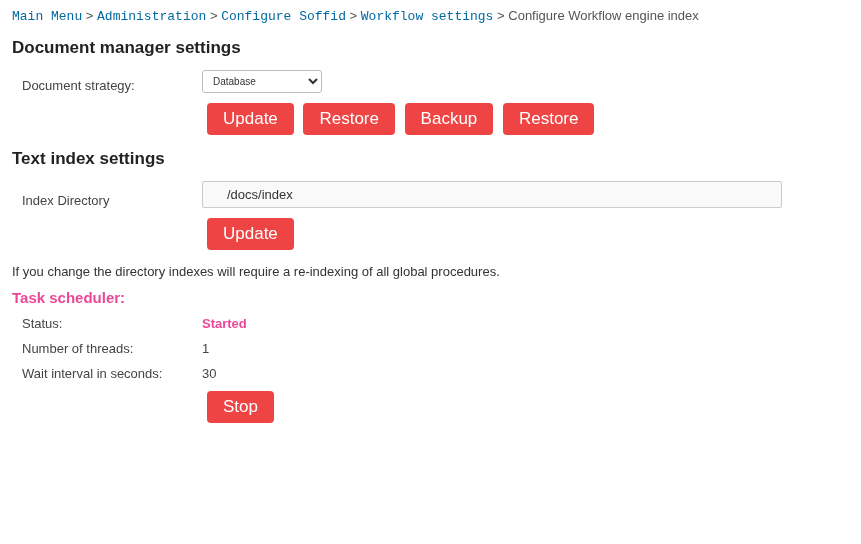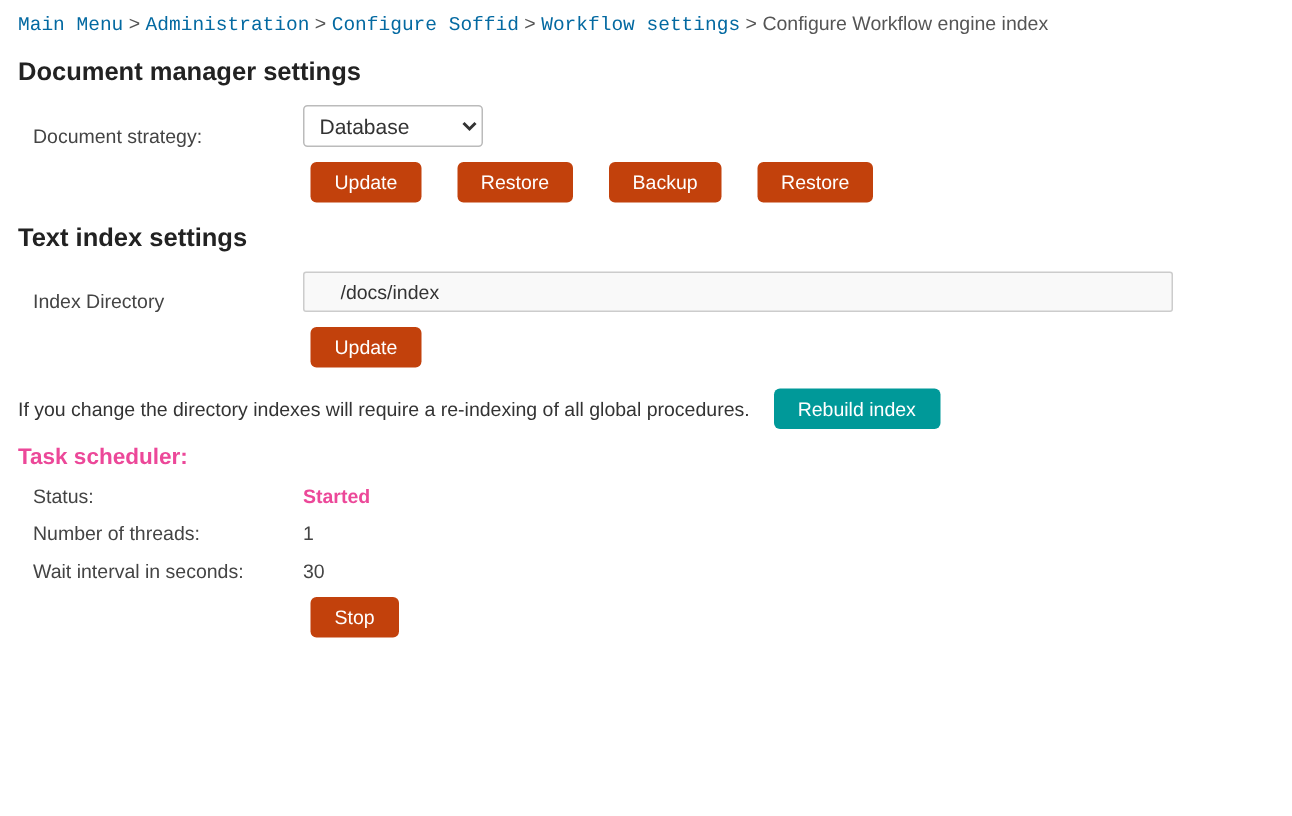--- a/index.html
+++ b/index.html
@@ -49,21 +49,21 @@
     .field-value {
       color: #444;
       font-size: 13px;
     }
 
     
     select {
       padding: 4px 6px;
       border: 1px solid #bbb;
       border-radius: 3px;
-      font-size: 14px;
+      font-size: 10px;
       background: #fff;
       color: #333;
       cursor: pointer;
       min-width: 120px;
     }
 
     
     .text-input {
       border: 1px solid #ccc;
       padding: 5px 24px;
@@ -72,25 +72,25 @@
       background: #f9f9f9;
       color: #333;
       border-radius: 2px;
     }
 
     
     .btn {
       padding: 6px 16px;
       border: none;
       border-radius: 4px;
-      font-size: 13px;
+      font-size: 17px;
       cursor: pointer;
       color: #fff;
-      background: #c2410c;
-      margin-right: 20px;
+      background: #ef4444;
+      margin-right: 6px;
     }
 
     
     .btn-row {
       padding-left: 195px;
       margin-bottom: 14px;
     }
 
     
     .info-text {
@@ -181,21 +181,20 @@
     <div class="field-label">Index Directory</div>
     <input type="text" class="text-input" value="/docs/index" style="">
   </div>
 
   <div class="update-row">
     <button class="btn">Update</button>
   </div>
 
   <div class="info-text">
     <span>If you change the directory indexes will require a re-indexing of all global procedures.</span>
-    <button class="btn-rebuild">Rebuild index</button>
   </div>
 </div>
 
 <div class="task-scheduler">
   <div class="task-heading">Task scheduler:</div>
 
   <div class="field-row">
     <div class="field-label">Status:</div>
     <div class="field-value status-started">Started</div>
   </div>

